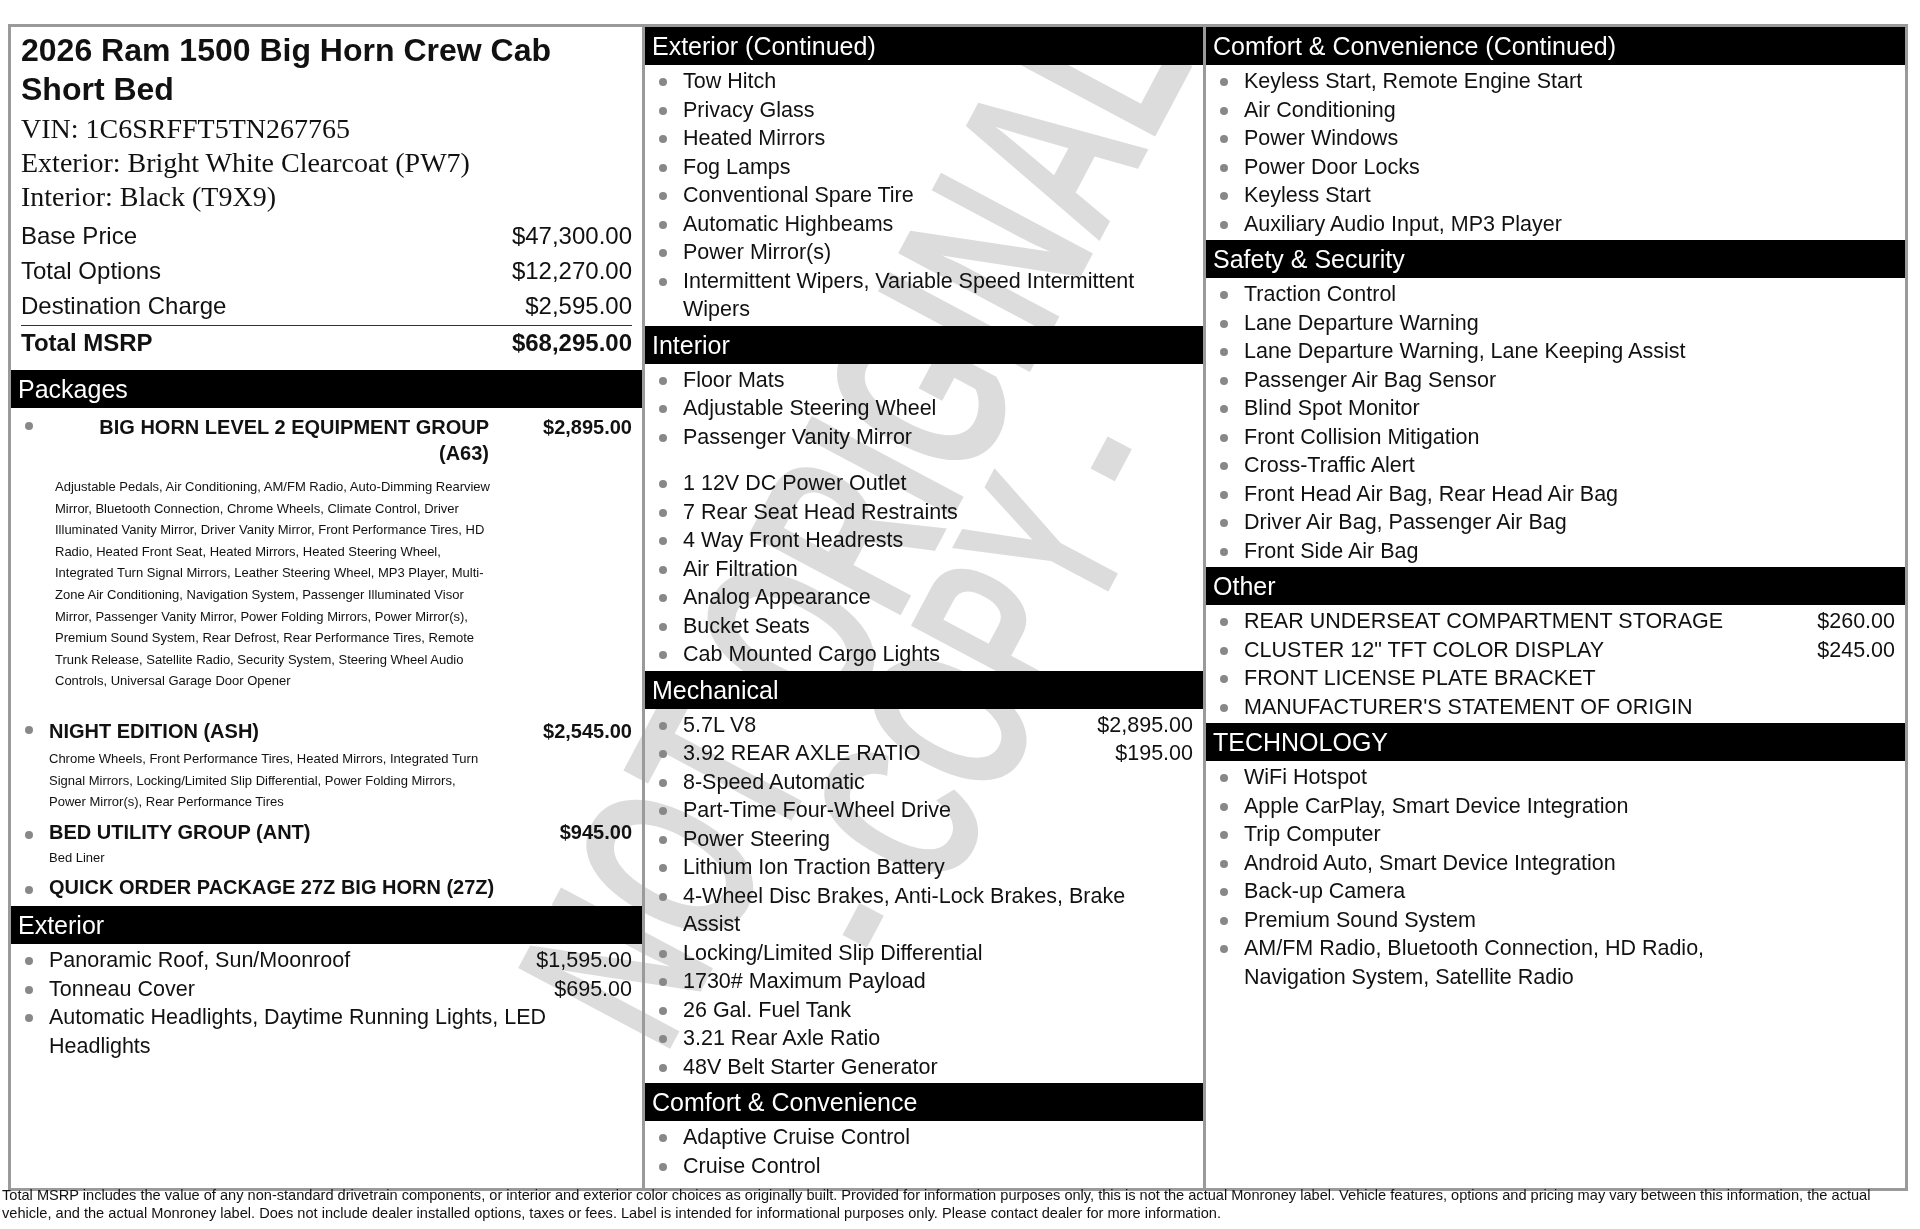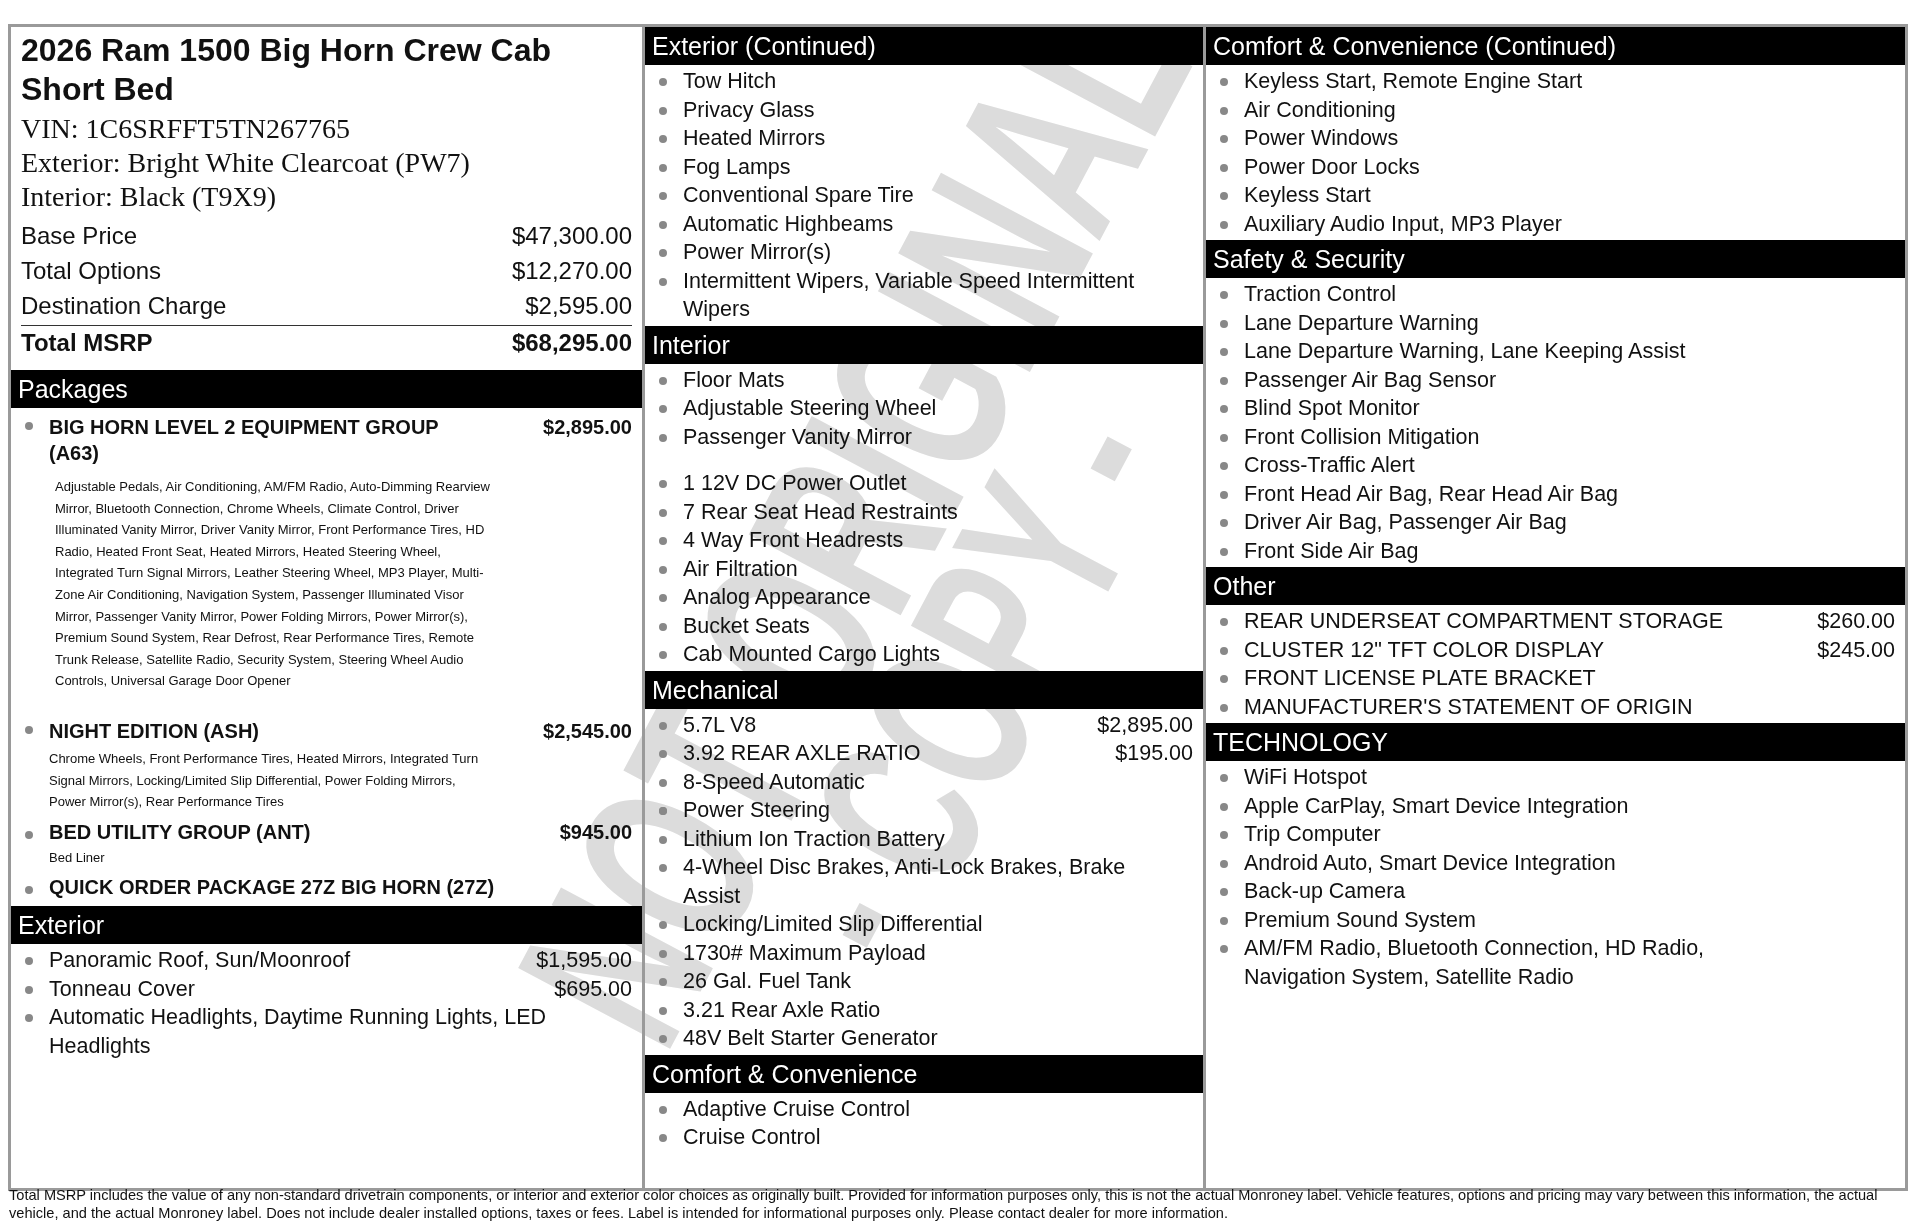--- a/index.html
+++ b/index.html
@@ -47,27 +47,27 @@
   ul.items li .price { white-space: nowrap; padding-left: 16px; }
   ul.items li .label { flex: 1; }
   .gap { height: 16px; }
 
   .pkg { position: relative; padding: 6px 10px 4px 38px; }
   .pkg::before {
     content: ""; position: absolute; left: 14px; top: 14px; width: 8px; height: 8px;
     border-radius: 50%; background: #888;
   }
   .pkg-top { display: flex; justify-content: space-between; font-weight: bold; font-size: 20px; line-height: 26px; }
-  .pkg-name { max-width: 440px; }
+  .pkg-name { max-width: 440px; text-align: right; }
   .pkg-desc { font-size: 13px; line-height: 21.6px; margin-top: 6px; max-width: 440px; }
   .pkg-desc.indent { padding-left: 6px; margin-top: 10px; max-width: 440px; }
   .pkg.tight { padding-top: 2px; }
 
   .footer {
-    position: absolute; left: 9px; top: 1187px; width: 1900px; font-size: 14.6px; line-height: 17.5px; color: #111;
+    position: absolute; left: 2px; top: 1187px; width: 1900px; font-size: 14.6px; line-height: 17.5px; color: #111;
   }
 </style>
 </head>
 <body>
 
 <div class="watermark">
   <svg viewBox="0 0 1920 1229" xmlns="http://www.w3.org/2000/svg">
     <g fill="#dcdcdc" font-family="Liberation Sans, DejaVu Sans, sans-serif" font-weight="bold">
       <text x="0" y="0" font-size="250" text-anchor="middle" transform="translate(930 560) rotate(-62) scale(0.62 1)">NOT ORIGINAL</text>
       <text x="0" y="0" font-size="230" text-anchor="middle" transform="translate(1040 720) rotate(-62) scale(0.62 1)">- COPY -</text>
@@ -226,20 +226,21 @@
         </li>
       <li>
           <span class="label">3.92 REAR AXLE RATIO</span>
           <span class="price">$195.00</span>
         </li>
       <li>
           <span class="label">8-Speed Automatic</span>
           <span class="price"></span>
         </li>
       <li>
+          <span class="label">Part-Time Four-Wheel Drive</span>
           <span class="price"></span>
         </li>
       <li>
           <span class="label">Power Steering</span>
           <span class="price"></span>
         </li>
       <li>
           <span class="label">Lithium Ion Traction Battery</span>
           <span class="price"></span>
         </li>

